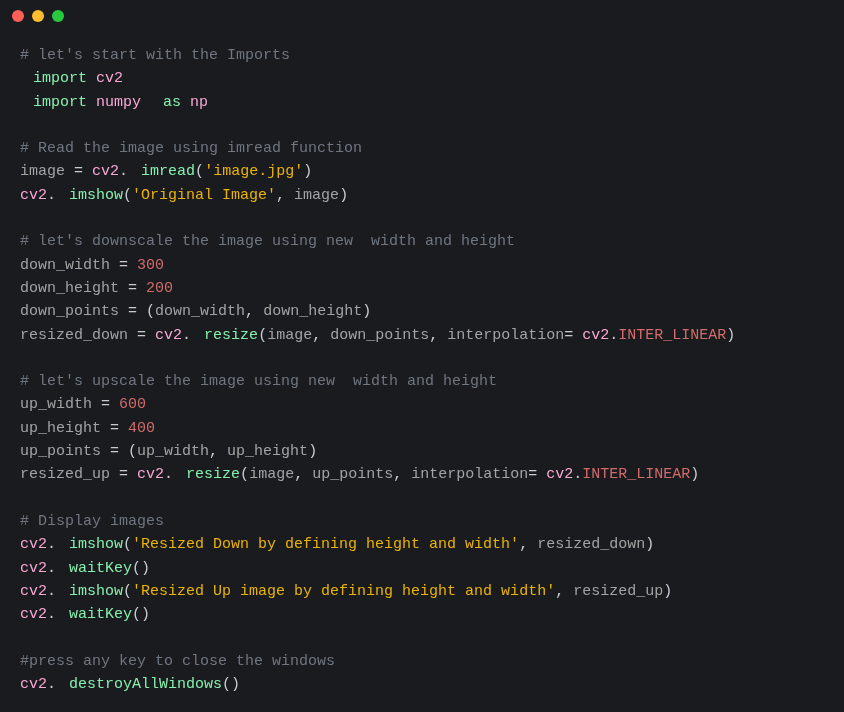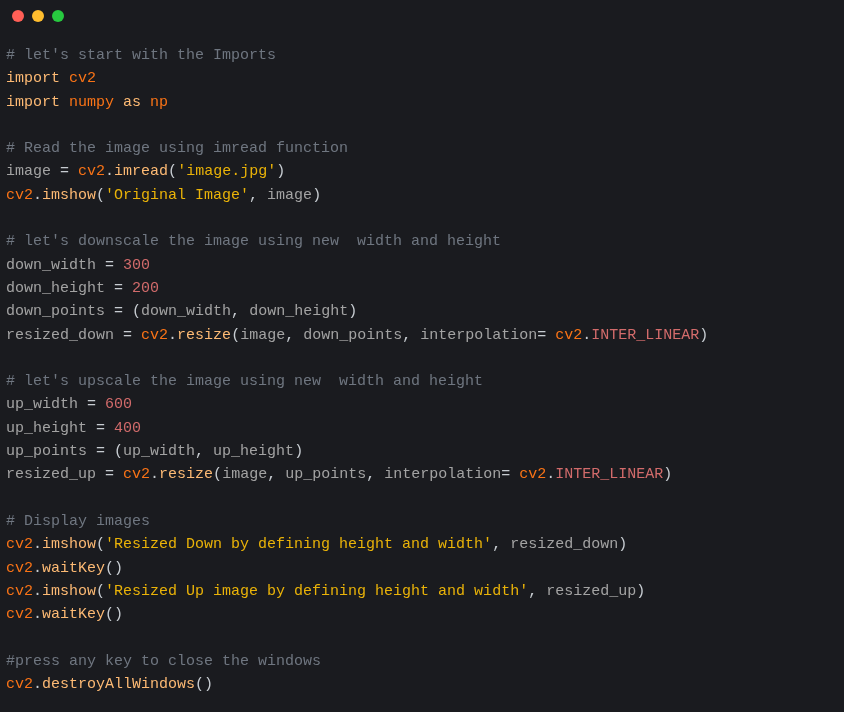--- a/index.html
+++ b/index.html
@@ -26,27 +26,27 @@
   }
   .dot {
     width: 12px;
     height: 12px;
     border-radius: 50%;
   }
   .dot-red { background: #ff5f56; }
   .dot-yellow { background: #ffbd2e; }
   .dot-green { background: #27c93f; }
   .code {
-    padding: 12px 14px 14px 6px;
+    padding: 12px 14px 14px 20px;
     white-space: pre;
     color: #c7ccd1;
   }
   .cm { color: #6f7680; }          
-  .kw { color: #fdba74; }          
-  .fn { color: #f97316; }          
+  .kw { color: #86efac; margin-left: 13px; }          
+  .fn { color: #f9a8d4; }          
   .op { color: #c7ccd1; }          
   .str { color: #eab308; }         
   .num { color: #d26b6b; }        
   .pale { color: #a3a3a3; }
 </style>
 </head>
 <body>
 
 <div class="window">
   <div class="titlebar">

